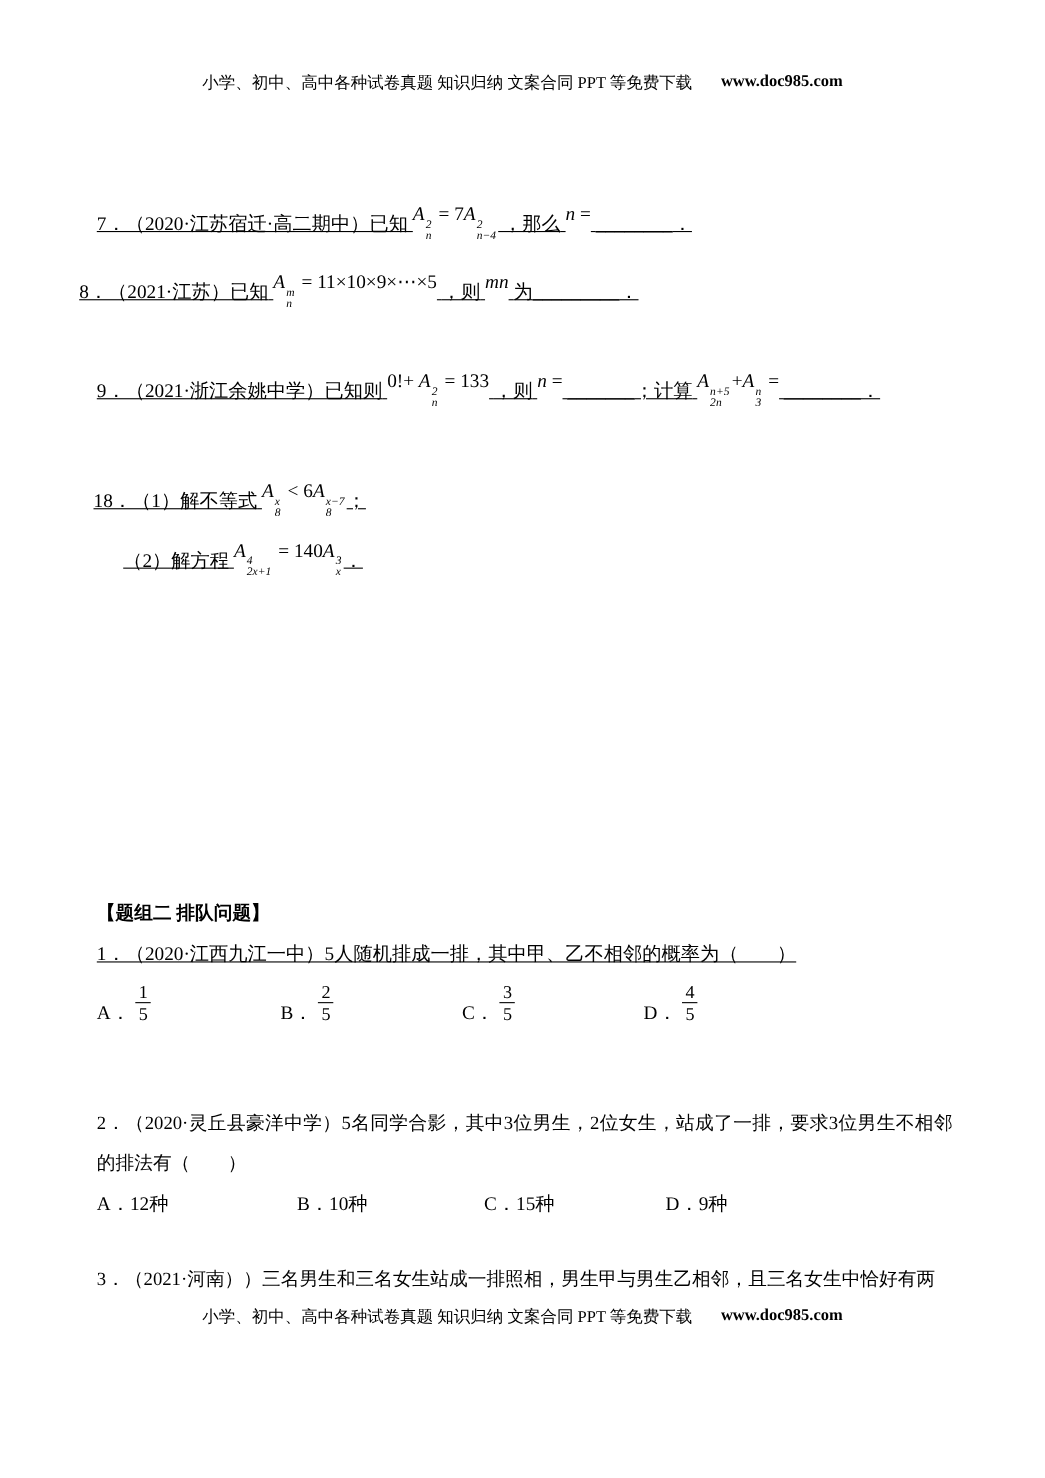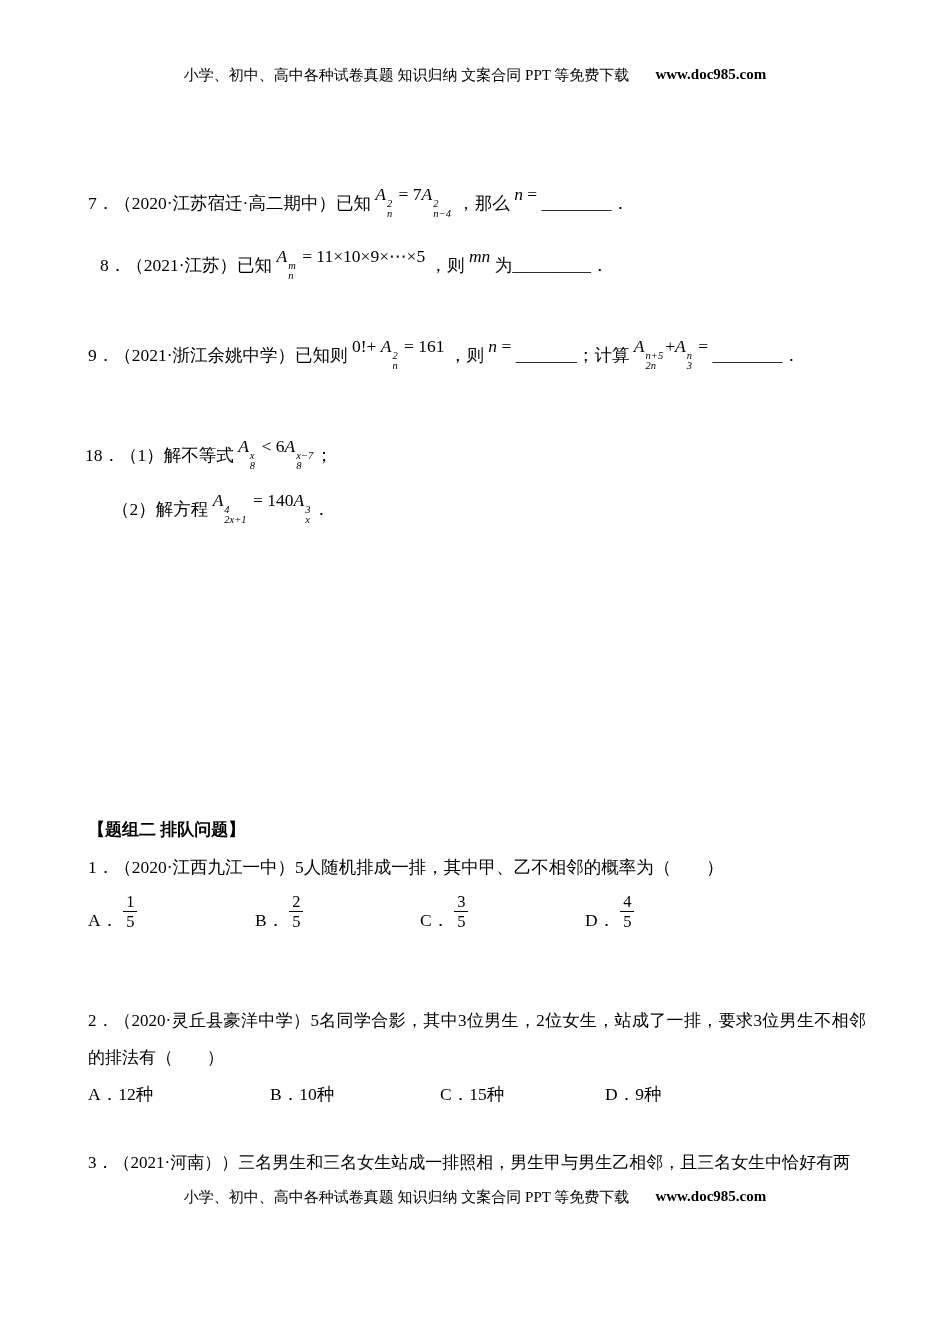--- a/index.html
+++ b/index.html
@@ -1,21 +1,21 @@
 <!DOCTYPE html>
 <html><head>
 <meta charset="utf-8">
 <style>
   html,body{margin:0;padding:0;}
   body{
     width:950px;height:1344px;position:relative;background:#ffffff;color:#000;
     font-family:"Liberation Serif","DejaVu Serif",serif;overflow:hidden;
   }
   .abs{position:absolute;}
-  .line{font-size:17.5px;line-height:30px;}
+  .line{font-size:17.5px;line-height:30px;text-decoration:underline;}
   .para{font-size:17px;line-height:37px;text-align:justify;font-family:Liberation Serif, serif;}
   .hdr{font-size:15px;width:950px;display:flex;justify-content:center;gap:26px;left:0;}
   .hdr .url{font-weight:bold;}
   .math{white-space:pre;}
   .mi{font-style:italic;}
   .mn{font-style:normal;}
   .ms{
     display:inline-flex;flex-direction:column;align-items:flex-start;
     font-size:10.5px;line-height:9.5px;vertical-align:-7px;font-style:italic;
     margin:0 2px 0 1px;
@@ -42,31 +42,31 @@
 </div>
 
 <div class="abs line" style="top:188px;left:88px;">
   <span>7．（2020·江苏宿迁·高二期中）已知</span>
   <span class="math raised"><span class="mi">A</span><span class="ms"><span class="msup">2</span><span class="msub">n</span></span><span class="mn"> = 7</span><span class="mi">A</span><span class="ms"><span class="msup">2</span><span class="msub">n−4</span></span></span>
   <span>，那么</span>
   <span class="math raised"><span class="mi">n</span><span class="mn"> =</span></span>
   <span>________</span><span>．</span>
 </div>
 
-<div class="abs line" style="top:250px;left:100px;">
+<div class="abs line" style="top:250px;left:72px;">
   <span>8．（2021·江苏）已知</span>
   <span class="math raised"><span class="mi">A</span><span class="ms"><span class="msup">m</span><span class="msub">n</span></span><span class="mn"> = 11×10×9×⋯×5</span></span>
   <span>，则</span>
   <span class="math raised"><span class="mi">mn</span></span>
   <span>为</span><span>_________</span><span>．</span>
 </div>
 
 <div class="abs line" style="top:340px;left:88px;">
   <span>9．（2021·浙江余姚中学）已知则</span>
-  <span class="math raised"><span class="mn">0!+ </span><span class="mi">A</span><span class="ms"><span class="msup">2</span><span class="msub">n</span></span><span class="mn"> = 161</span></span>
+  <span class="math raised"><span class="mn">0!+ </span><span class="mi">A</span><span class="ms"><span class="msup">2</span><span class="msub">n</span></span><span class="mn"> = 133</span></span>
   <span>，则</span>
   <span class="math raised"><span class="mi">n</span><span class="mn"> =</span></span>
   <span>_______</span><span>；计算</span>
   <span class="math raised"><span class="mi">A</span><span class="ms"><span class="msup">n+5</span><span class="msub">2n</span></span><span class="mn">+</span><span class="mi">A</span><span class="ms"><span class="msup">n</span><span class="msub">3</span></span><span class="mn"> =</span></span>
   <span>________</span><span>．</span>
 </div>
 
 <div class="abs line" style="top:440px;left:85px;">
   <span>18．（1）解不等式</span>
   <span class="math raised"><span class="mi">A</span><span class="ms"><span class="msup">x</span><span class="msub">8</span></span><span class="mn"> &lt; 6</span><span class="mi">A</span><span class="ms"><span class="msup">x−7</span><span class="msub">8</span></span></span><span>；</span>

